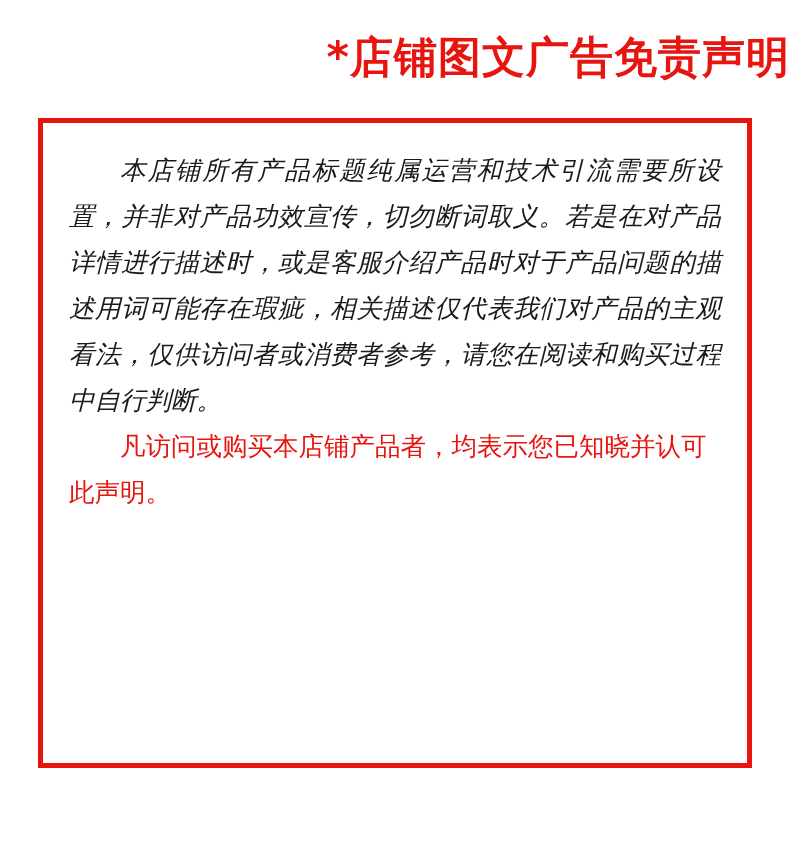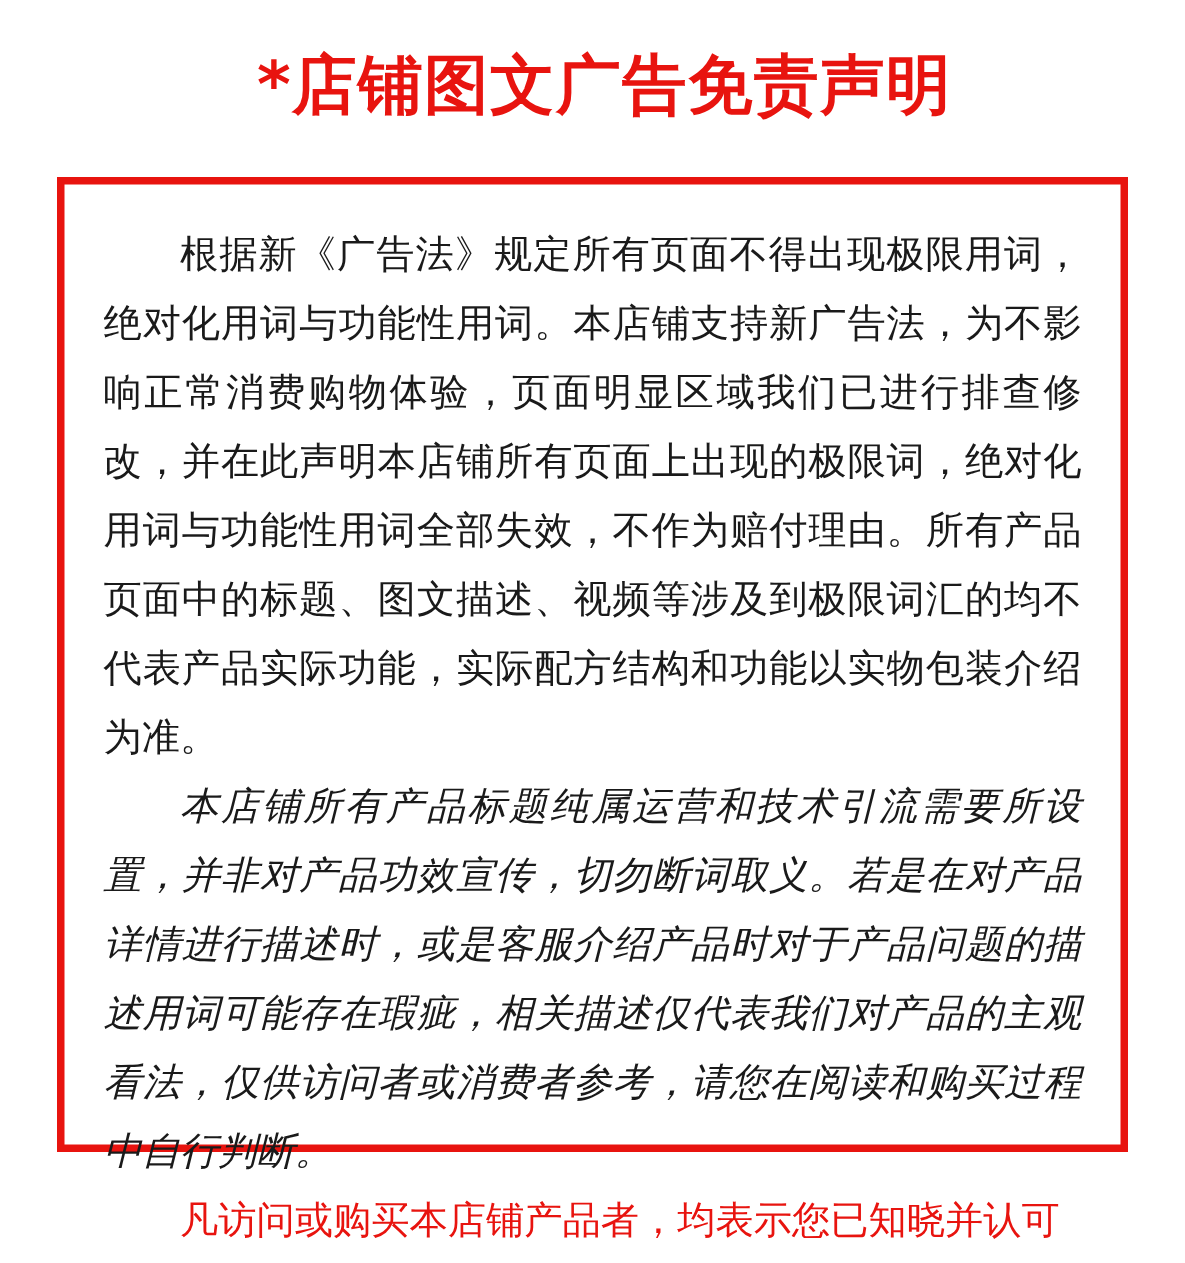--- a/index.html
+++ b/index.html
@@ -14,21 +14,21 @@
     overflow: hidden;
   }
   .page {
     position: relative;
     width: 790px;
     height: 842px;
     box-sizing: border-box;
     background: #ffffff;
   }
   .disclaimer-title {
-    text-align: center;
+    text-align: right;
     color: #e8140f;
     font-size: 43px;
     font-weight: bold;
     letter-spacing: 1px;
     line-height: 1.2;
     padding-top: 32px;
     padding-bottom: 10px;
     font-family: "DejaVu Sans", "Liberation Sans", sans-serif;
     margin-left: 16px;
   }
@@ -67,18 +67,17 @@
   }
 </style>
 </head>
 <body>
 
 <div class="page">
 
   <div class="disclaimer-title">*店铺图文广告免责声明</div>
 
   <div class="content-box">
-    <p class="body-text p1">根据新《广告法》规定所有页面不得出现极限用词，绝对化用词与功能性用词。本店铺支持新广告法，为不影响正常消费购物体验，页面明显区域我们已进行排查修改，并在此声明本店铺所有页面上出现的极限词，绝对化用词与功能性用词全部失效，不作为赔付理由。所有产品页面中的标题、图文描述、视频等涉及到极限词汇的均不代表产品实际功能，实际配方结构和功能以实物包装介绍为准。</p>
     <p class="body-text p2">本店铺所有产品标题纯属运营和技术引流需要所设置，并非对产品功效宣传，切勿断词取义。若是在对产品详情进行描述时，或是客服介绍产品时对于产品问题的描述用词可能存在瑕疵，相关描述仅代表我们对产品的主观看法，仅供访问者或消费者参考，请您在阅读和购买过程中自行判断。</p>
     <p class="closing-text">凡访问或购买本店铺产品者，均表示您已知晓并认可此声明。</p>
   </div>
 
 </div>
 
 </body></html>

